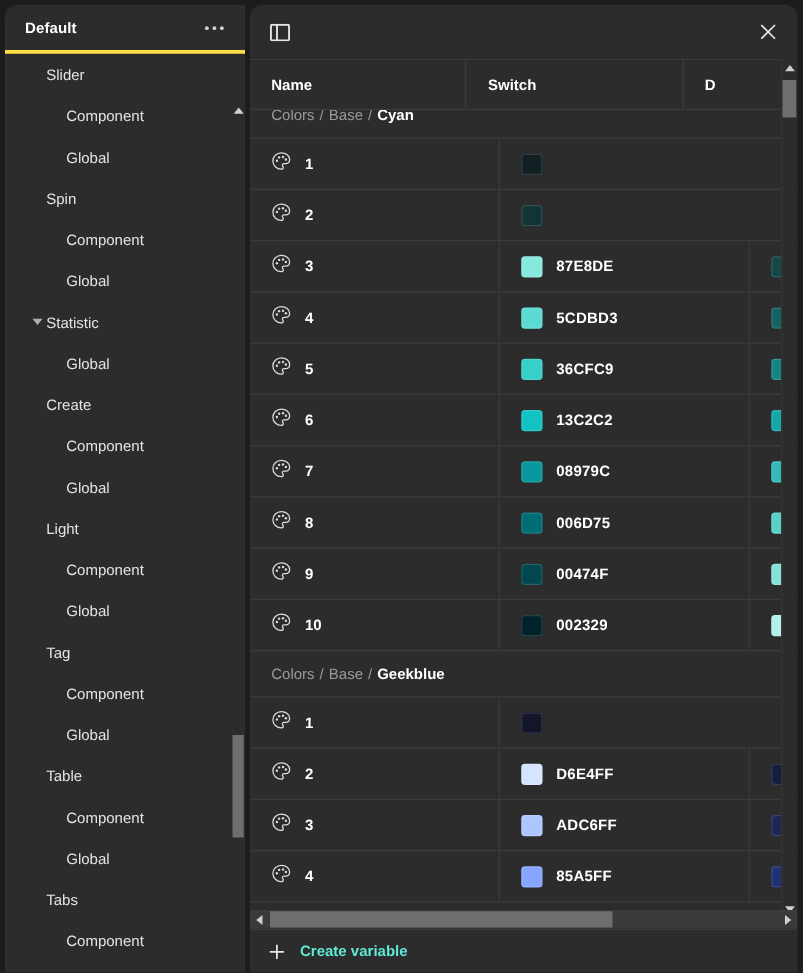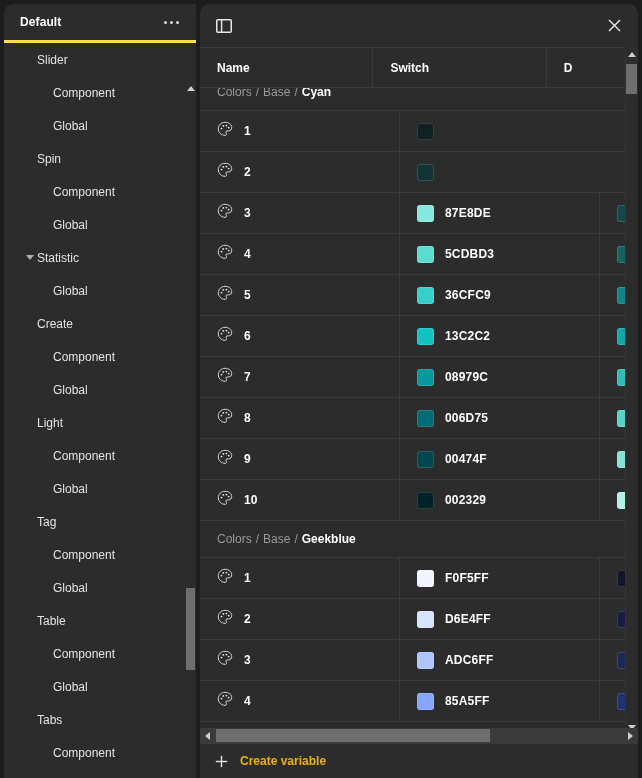--- a/index.html
+++ b/index.html
@@ -327,21 +327,21 @@
     box-sizing: border-box;
     border-top: 1px solid #3b3b3b;
     background: #2c2c2c;
   }
   #create-variable-button {
     display: flex;
     align-items: center;
     gap: 12px;
     cursor: pointer;
     font-size: 12px;
-    color: #eab308;
+    color: #5eead4;
     font-weight: bold;
     text-align: right;
   }
   #plus-icon { display: flex; align-items: center; justify-content: center; width: 14px; height: 14px;}
 </style>
 </head>
 <body>
 
 <div id="root">
 
@@ -663,24 +663,20 @@
             <div class="row">
               <div class="cell c-name">
                 <span><svg width="16" height="16" viewBox="0 0 16 16">
                     <path d="M8 1.3C4.3 1.3 1.3 4.2 1.3 7.8c0 3.6 3 6.5 6.7 6.5 1 0 1.6-.6 1.6-1.4 0-.4-.2-.7-.4-1-.2-.2-.3-.5-.3-.8 0-.7.6-1.2 1.3-1.2h1.3c2 0 3.2-1.4 3.2-3.3 0-3.2-2.9-5.3-6.7-5.3z" fill="none" stroke="#dcdcdc" stroke-width="1"></path>
                     <circle cx="4.5" cy="7.6" r="0.95" fill="#dcdcdc"></circle>
                     <circle cx="6.3" cy="4.9" r="0.95" fill="#dcdcdc"></circle>
                     <circle cx="9.4" cy="4.6" r="0.95" fill="#dcdcdc"></circle>
                     <circle cx="11.7" cy="6.6" r="0.95" fill="#dcdcdc"></circle>
                   </svg></span>
                 <span class="var-name">1</span>
-              </div>
-              <div class="cell c-light">
-                <span class="swatch" style="background: rgb(240, 245, 255);"></span>
-                <span class="hexval">F0F5FF</span>
               </div>
               <div class="cell c-dark">
                 <span class="swatch" style="background: rgb(19, 22, 41);"></span>
               </div>
             </div>
             <div class="row">
               <div class="cell c-name">
                 <span><svg width="16" height="16" viewBox="0 0 16 16">
                     <path d="M8 1.3C4.3 1.3 1.3 4.2 1.3 7.8c0 3.6 3 6.5 6.7 6.5 1 0 1.6-.6 1.6-1.4 0-.4-.2-.7-.4-1-.2-.2-.3-.5-.3-.8 0-.7.6-1.2 1.3-1.2h1.3c2 0 3.2-1.4 3.2-3.3 0-3.2-2.9-5.3-6.7-5.3z" fill="none" stroke="#dcdcdc" stroke-width="1"></path>
                     <circle cx="4.5" cy="7.6" r="0.95" fill="#dcdcdc"></circle>

